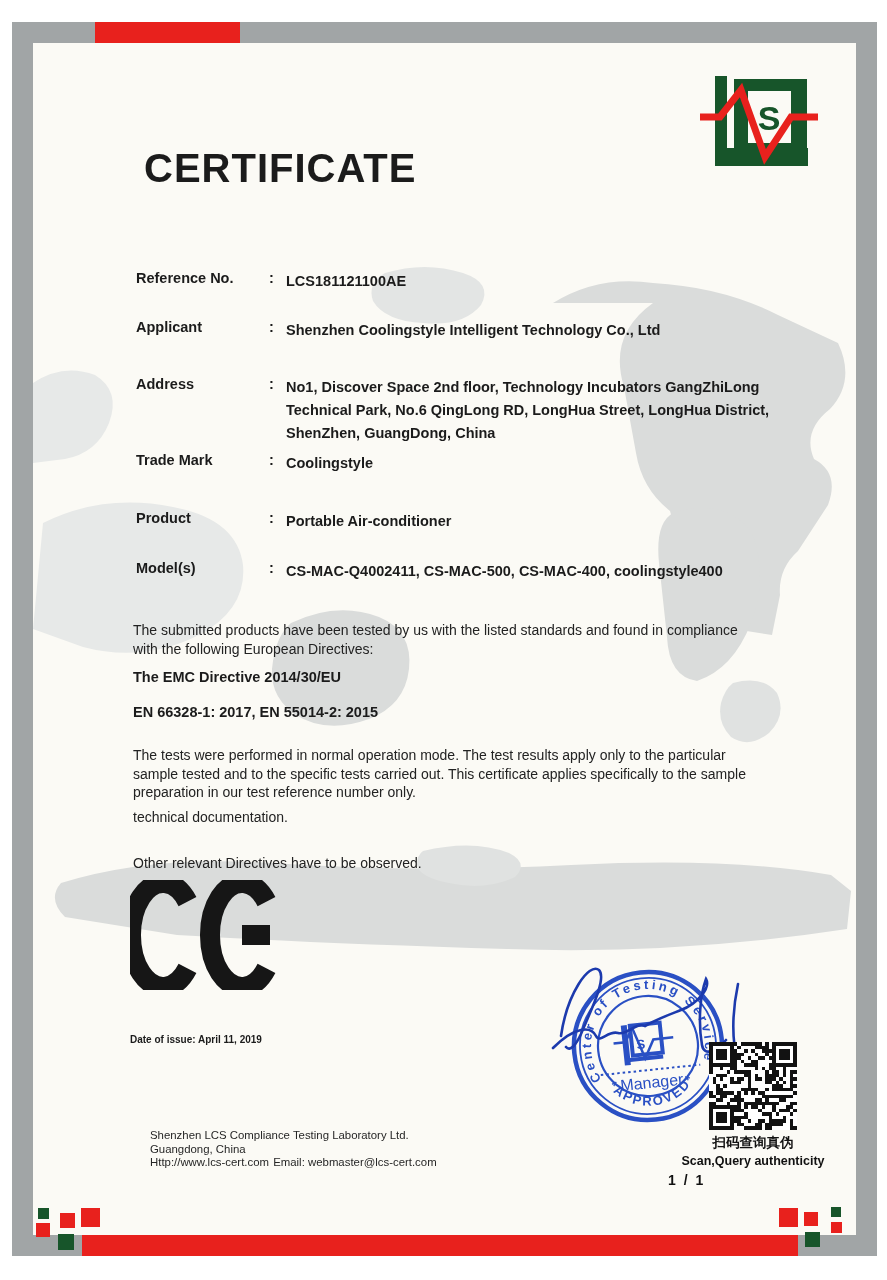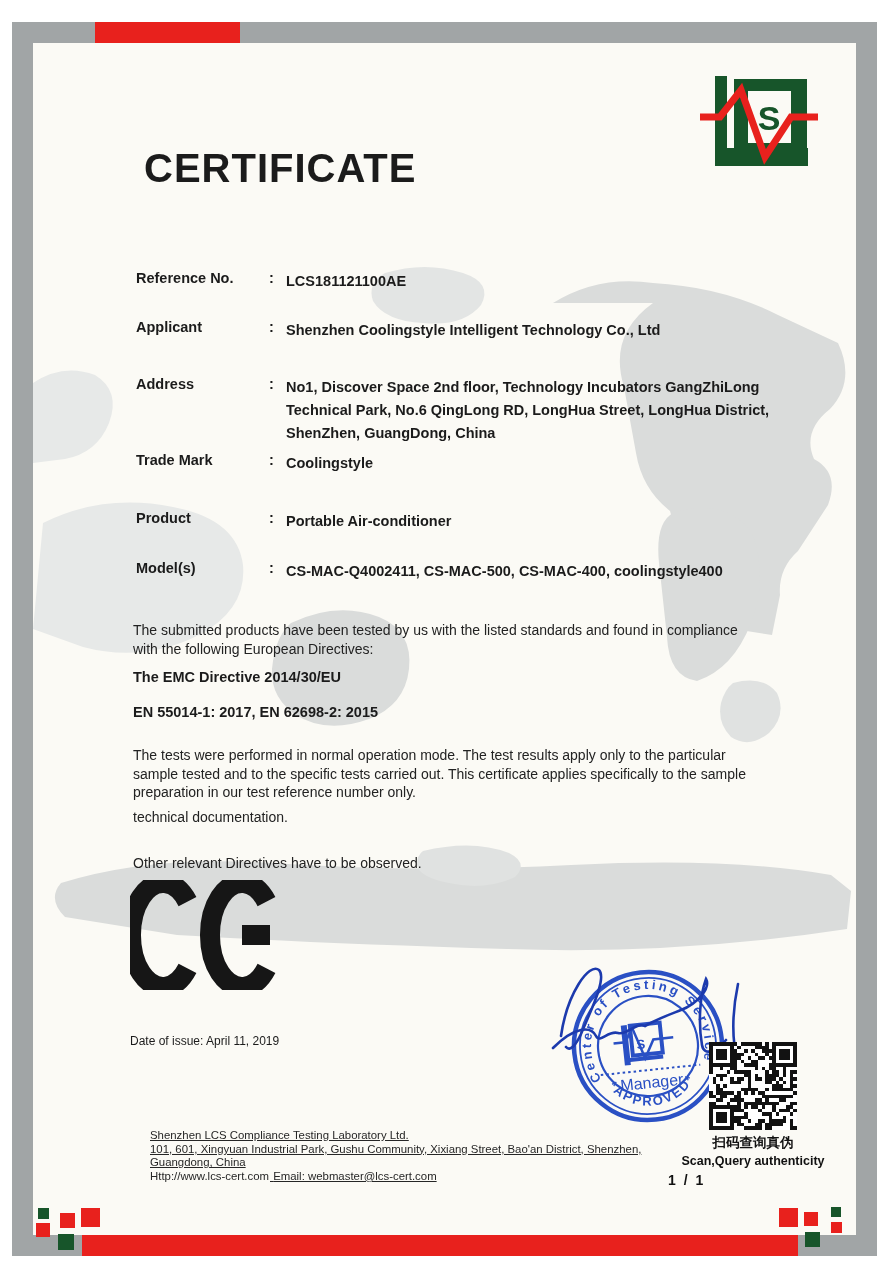--- a/index.html
+++ b/index.html
@@ -25,31 +25,31 @@
   .subtitle{position:absolute;left:145px;top:188px;font-size:26px;font-weight:bold;color:#1b1b1b;}
   .field{position:absolute;left:136px;font-size:14.5px;font-weight:bold;color:#1b1b1b;}
   .field .lbl{position:absolute;left:0;top:0;width:125px;}
   .field .col{position:absolute;left:133px;top:0;}
   .field .val{position:absolute;left:150px;top:0;width:500px;}
   .field .vline{line-height:23px;white-space:nowrap;}
   .para{position:absolute;left:133px;font-size:14px;color:#222;}
   .para .pline{line-height:18.5px;white-space:nowrap;}
   .para.bold{font-weight:bold;font-size:14.5px;color:#1b1b1b;}
   .ce-svg{position:absolute;left:130px;top:880px;}
-  .date{position:absolute;left:130px;top:1034px;font-size:12px;font-weight:normal;color:#1b1b1b;}
+  .date{position:absolute;left:130px;top:1034px;font-size:10px;font-weight:bold;color:#1b1b1b;}
   .stamp-svg{position:absolute;left:562px;top:960px;transform:rotate(-6deg);}
   .sig-svg{position:absolute;left:545px;top:948px;z-index:9;}
   .qr{position:absolute;left:709px;top:1042px;width:88px;height:88px;background:#fff;
       display:grid;grid-template-rows:repeat(25,1fr);grid-template-columns:repeat(25,1fr);z-index:9;}
   .qr i{background:#121212;}
   .qr-captions{position:absolute;left:662px;top:1134px;width:182px;text-align:center;z-index:9;}
   .qr-zh{font-size:13.5px;font-weight:bold;color:#111;}
   .qr-en{font-size:12.5px;font-weight:bold;color:#111;margin-top:2px;}
   .pagenum{position:absolute;left:668px;top:1172px;font-size:14px;font-weight:bold;letter-spacing:2px;color:#111;}
-  .footer{position:absolute;left:150px;top:1129px;font-size:11.4px;line-height:13.6px;color:#262626;text-decoration:underline;}
+  .footer{position:absolute;left:150px;top:1129px;font-size:11.4px;line-height:13.6px;color:#262626;}
   .frow span:first-child{display:inline-block;width:120px;}
 </style>
 </head>
 <body>
 
 <div class="page">
   <div class="paper"></div>
 
   <svg class="worldmap" width="823" height="1192" viewBox="0 0 823 1192">
     <g fill="#dadcdb" stroke="none">
@@ -143,21 +143,21 @@
     </div>
 
     <div class="para" style="top:621px;">
       <div class="pline">The submitted products have been tested by us with the listed standards and found in compliance</div>
       <div class="pline">with the following European Directives:</div>
     </div>
     <div class="para bold" style="top:668px;">
       <div class="pline">The EMC Directive 2014/30/EU</div>
     </div>
     <div class="para bold" style="top:703px;">
-      <div class="pline">EN 55014-1: 2017, EN 62698-2: 2015</div>
+      <div class="pline">EN 66328-1: 2017, EN 55014-2: 2015</div>
     </div>
     <div class="para" style="top:746px;">
       <div class="pline">The tests were performed in normal operation mode. The test results apply only to the particular</div>
       <div class="pline">sample tested and to the specific tests carried out. This certificate applies specifically to the sample</div>
       <div class="pline">preparation in our test reference number only.</div>
     </div>
     <div class="para" style="top:808px;">
       <div class="pline">technical documentation.</div>
     </div>
     <div class="para" style="top:854px;">
@@ -544,21 +544,20 @@
       </div>
     <div class="qr-captions">
       <div class="qr-zh">扫码查询真伪</div>
       <div class="qr-en">Scan,Query authenticity</div>
     </div>
 
     <div class="pagenum">1 / 1</div>
 
     <div class="footer">
       <div>Shenzhen LCS Compliance Testing Laboratory Ltd.</div>
-      <div>101, 601, Xingyuan Industrial Park, Gushu Community, Xixiang Street, Bao'an District, Shenzhen,</div>
       <div>Guangdong, China</div>
       <div class="frow">
         <span>Http://www.lcs-cert.com</span>
         <span>Email: webmaster@lcs-cert.com</span>
       </div>
     </div>
   </div>
 </div>
 
 </body></html>

